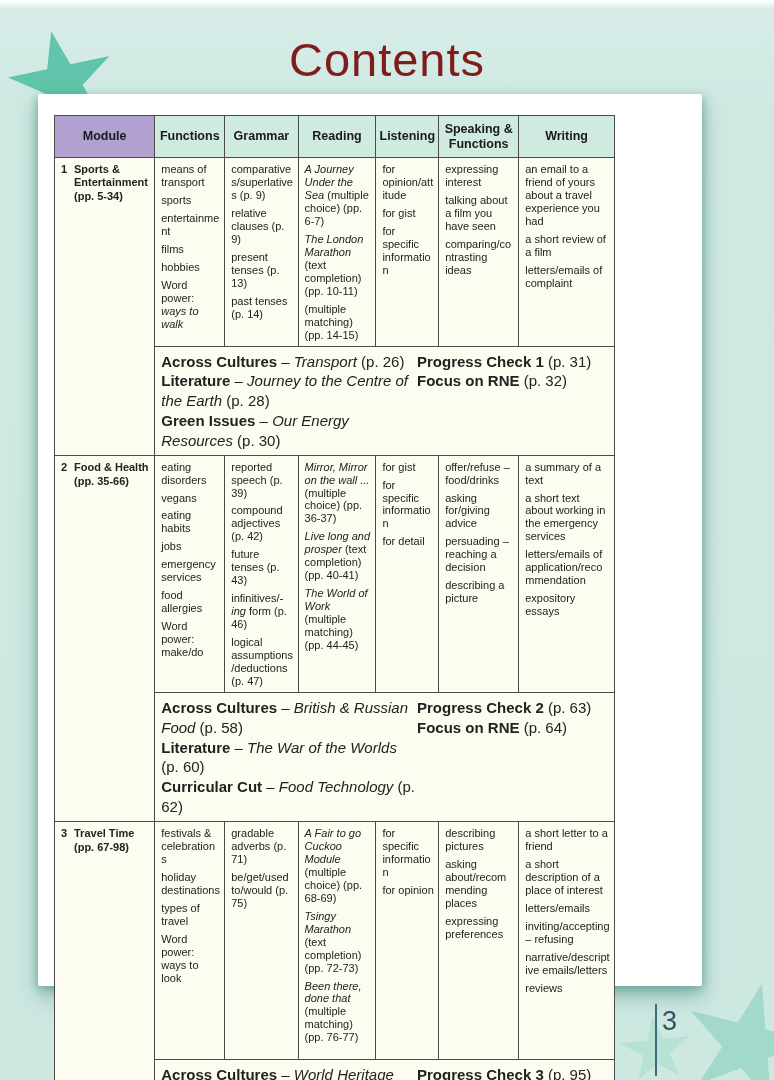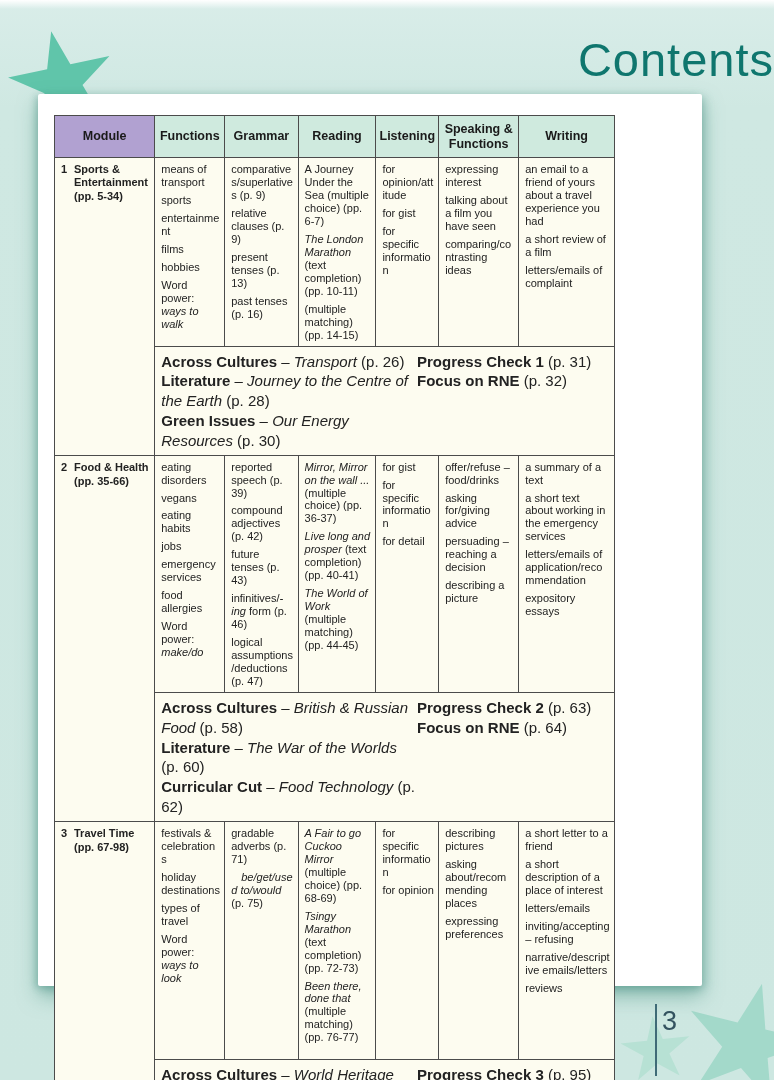--- a/index.html
+++ b/index.html
@@ -21,22 +21,22 @@
   .star-tl{left:8px;top:30px;width:108px;height:104px;background:#60c5aa;transform:rotate(-12deg);}
   .star-br-big{left:682px;top:982px;width:130px;height:124px;background:#a3d9ca;transform:rotate(14deg);}
   .star-br-small{left:620px;top:1016px;width:72px;height:68px;background:#b7e1d4;transform:rotate(-6deg);}
   .sheet{
     position:absolute;left:38px;top:94px;width:664px;height:892px;
     background:#ffffff;border-radius:2px;
     box-shadow:0 10px 20px rgba(80,150,135,.55), 3px 3px 8px rgba(80,150,135,.35), -3px 2px 6px rgba(80,150,135,.3);
   }
   .contents-title{
     position:absolute;left:0;top:32px;width:774px;
-    text-align:right;font-size:47px;font-weight:400;letter-spacing:1px;
-    color:#0f766e;
+    text-align:center;font-size:47px;font-weight:400;letter-spacing:1px;
+    color:#7f1d1d;
   }
   table.toc{
     position:absolute;left:54px;top:115px;width:561px;height:862px;
     border-collapse:collapse;table-layout:fixed;
   }
   table.toc th, table.toc td{
     border:1px solid #4b4b4b;
     word-wrap:break-word;
     overflow:hidden;
   }
@@ -130,24 +130,24 @@
           <p class="rich-line"><span>sports</span></p>
           <p class="rich-line"><span>entertainment</span></p>
           <p class="rich-line"><span>films</span></p>
           <p class="rich-line"><span>hobbies</span></p>
           <p class="rich-line"><span>Word power: </span><span style="font-style: italic;">ways to walk</span></p>
         </td>
     <td>
           <p class="rich-line"><span>comparatives/superlatives (p. 9)</span></p>
           <p class="rich-line"><span>relative clauses (p. 9)</span></p>
           <p class="rich-line"><span>present tenses (p. 13)</span></p>
-          <p class="rich-line"><span>past tenses (p. 16)</span></p>
-        </td>
-    <td>
-          <p class="rich-line"><span style="">A Journey Under the Sea</span><span> (multiple choice) (pp. 6-7)</span></p>
+          <p class="rich-line"><span>past tenses (p. 14)</span></p>
+        </td>
+    <td>
+          <p class="rich-line"><span style="font-style: italic;">A Journey Under the Sea</span><span> (multiple choice) (pp. 6-7)</span></p>
           <p class="rich-line"><span style="font-style: italic;">The London Marathon</span><span> (text completion) (pp. 10-11)</span></p>
           <p class="rich-line"><span>(multiple matching) (pp. 14-15)</span></p>
         </td>
     <td>
           <p class="rich-line"><span>for opinion/attitude</span></p>
           <p class="rich-line"><span>for gist</span></p>
           <p class="rich-line"><span>for specific information</span></p>
         </td>
     <td>
           <p class="rich-line"><span>expressing interest</span></p>
@@ -186,21 +186,21 @@
         </span>
       </div>
     </td>
     <td>
           <p class="rich-line"><span>eating disorders</span></p>
           <p class="rich-line"><span>vegans</span></p>
           <p class="rich-line"><span>eating habits</span></p>
           <p class="rich-line"><span>jobs</span></p>
           <p class="rich-line"><span>emergency services</span></p>
           <p class="rich-line"><span>food allergies</span></p>
-          <p class="rich-line"><span>Word power: </span><span style="font-style: italic;">make/do</span></p>
+          <p class="rich-line"><span>Word power: </span><span style="">make/do</span></p>
         </td>
     <td>
           <p class="rich-line"><span>reported speech (p. 39)</span></p>
           <p class="rich-line"><span>compound adjectives (p. 42)</span></p>
           <p class="rich-line"><span>future tenses (p. 43)</span></p>
           <p class="rich-line"><span>infinitives/</span><span style="font-style: italic;">-ing</span><span> form (p. 46)</span></p>
           <p class="rich-line"><span>logical assumptions/deductions (p. 47)</span></p>
         </td>
     <td>
           <p class="rich-line"><span style="font-style: italic;">Mirror, Mirror on the wall ...</span><span> (multiple choice) (pp. 36-37)</span></p>
@@ -248,28 +248,28 @@
         <span>
           <span>Travel Time</span>
           <div class="module-pages">(pp. 67-98)</div>
         </span>
       </div>
     </td>
     <td>
           <p class="rich-line"><span>festivals &amp; celebrations</span></p>
           <p class="rich-line"><span>holiday destinations</span></p>
           <p class="rich-line"><span>types of travel</span></p>
-          <p class="rich-line"><span>Word power: </span><span style="font-style: italic;">ways to look</span></p>
+          <p class="rich-line"><span>Word power: </span><span style="">ways to look</span></p>
         </td>
     <td>
           <p class="rich-line"><span>gradable adverbs (p. 71)</span></p>
-          <p class="rich-line"><span style="font-style: italic; margin-left: 10px;">be/get/used to/would</span><span> (p. 75)</span></p>
-        </td>
-    <td>
-          <p class="rich-line"><span style="font-style: italic;">A Fair to go Cuckoo Mirror</span><span> (multiple choice) (pp. 68-69)</span></p>
+          <p class="rich-line"><span style="">be/get/used to/would</span><span> (p. 75)</span></p>
+        </td>
+    <td>
+          <p class="rich-line"><span style="font-style: italic;">A Fair to go Cuckoo Module</span><span> (multiple choice) (pp. 68-69)</span></p>
           <p class="rich-line"><span style="font-style: italic;">Tsingy Marathon</span><span> (text completion) (pp. 72-73)</span></p>
           <p class="rich-line"><span style="font-style: italic;">Been there, done that</span><span> (multiple matching) (pp. 76-77)</span></p>
         </td>
     <td>
           <p class="rich-line"><span>for specific information</span></p>
           <p class="rich-line"><span>for opinion</span></p>
         </td>
     <td>
           <p class="rich-line"><span>describing pictures</span></p>
           <p class="rich-line"><span>asking about/recommending places</span></p>

